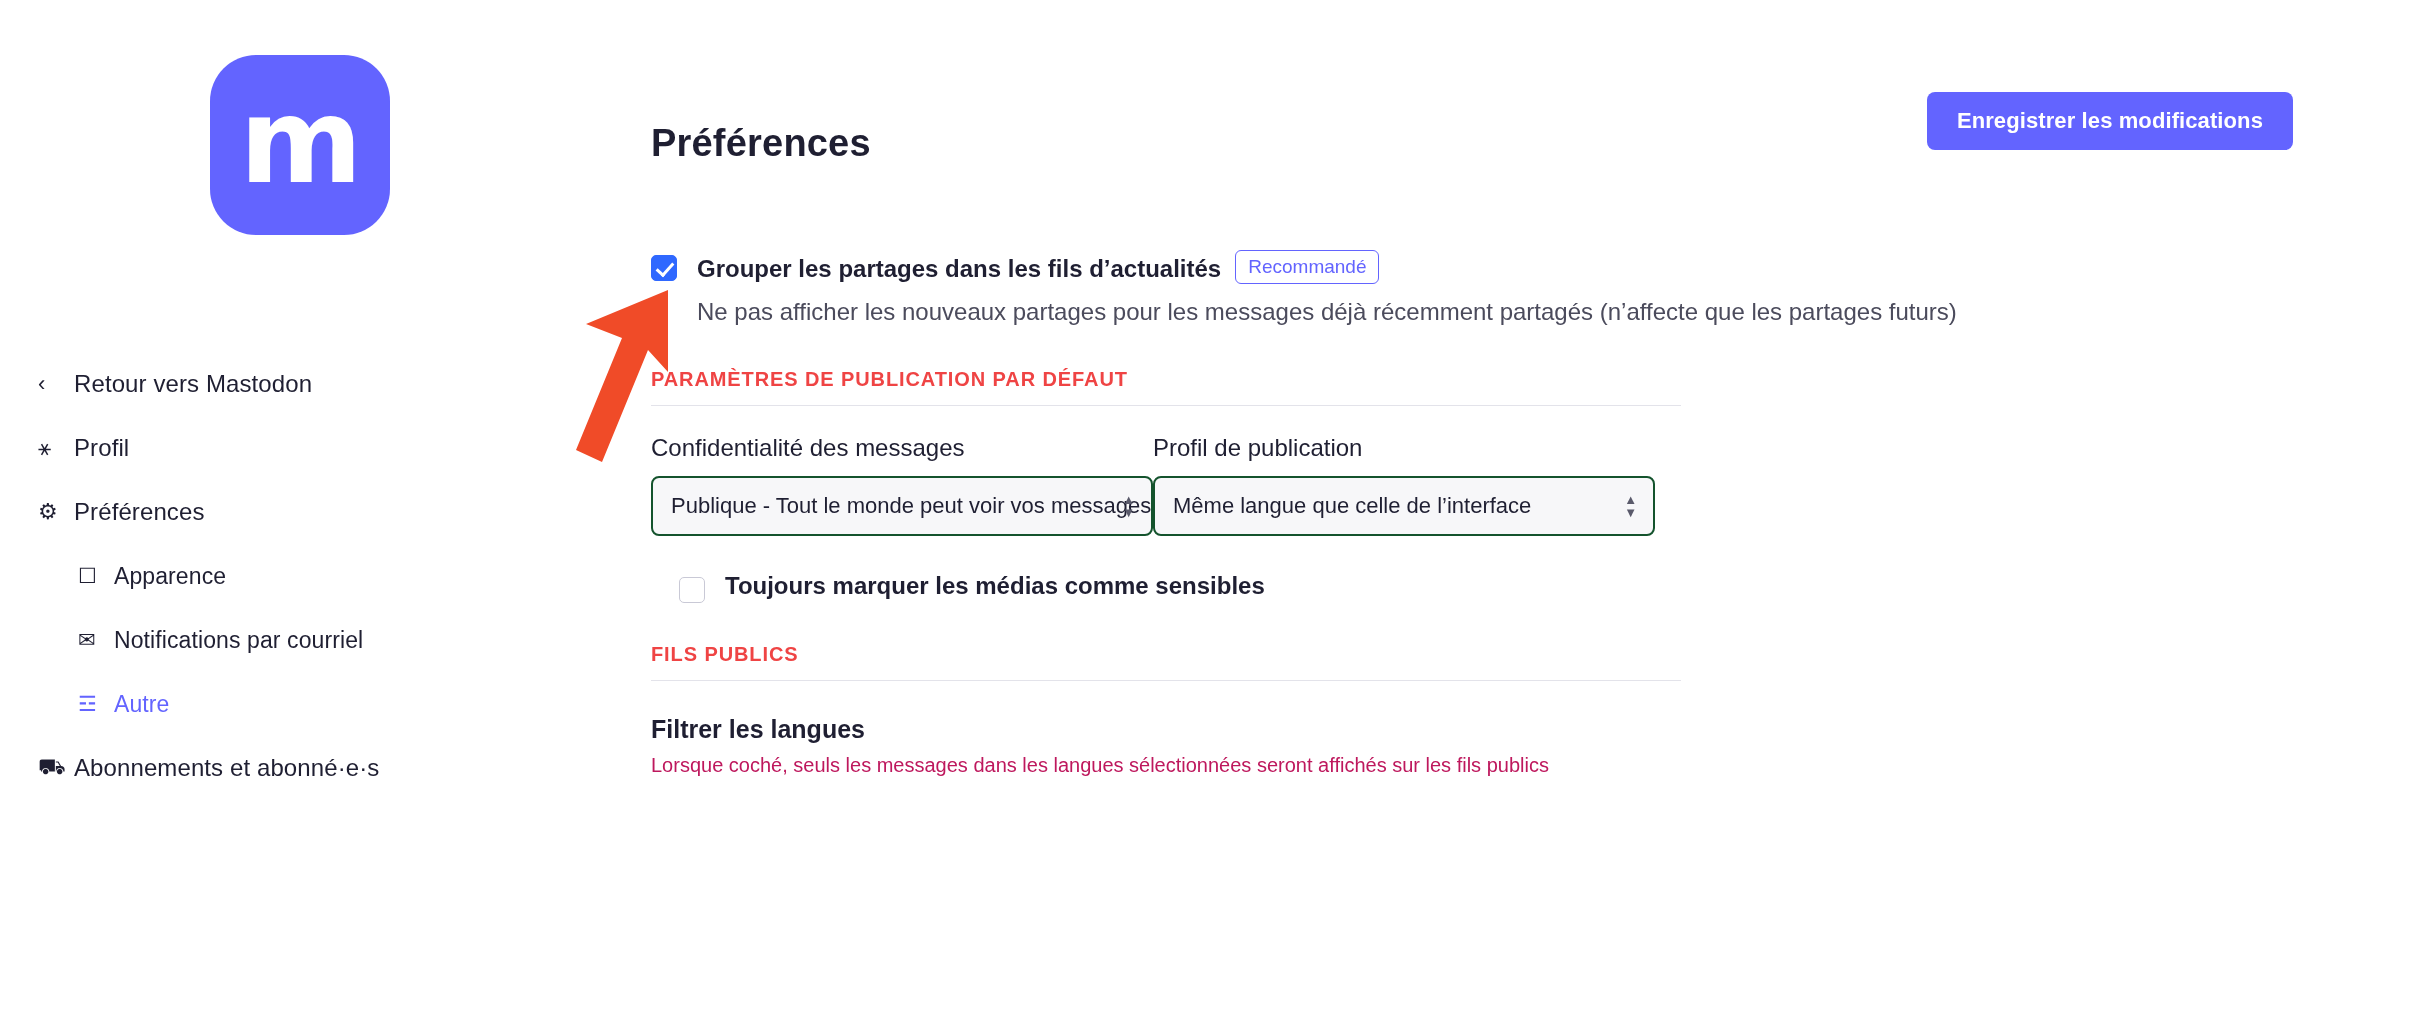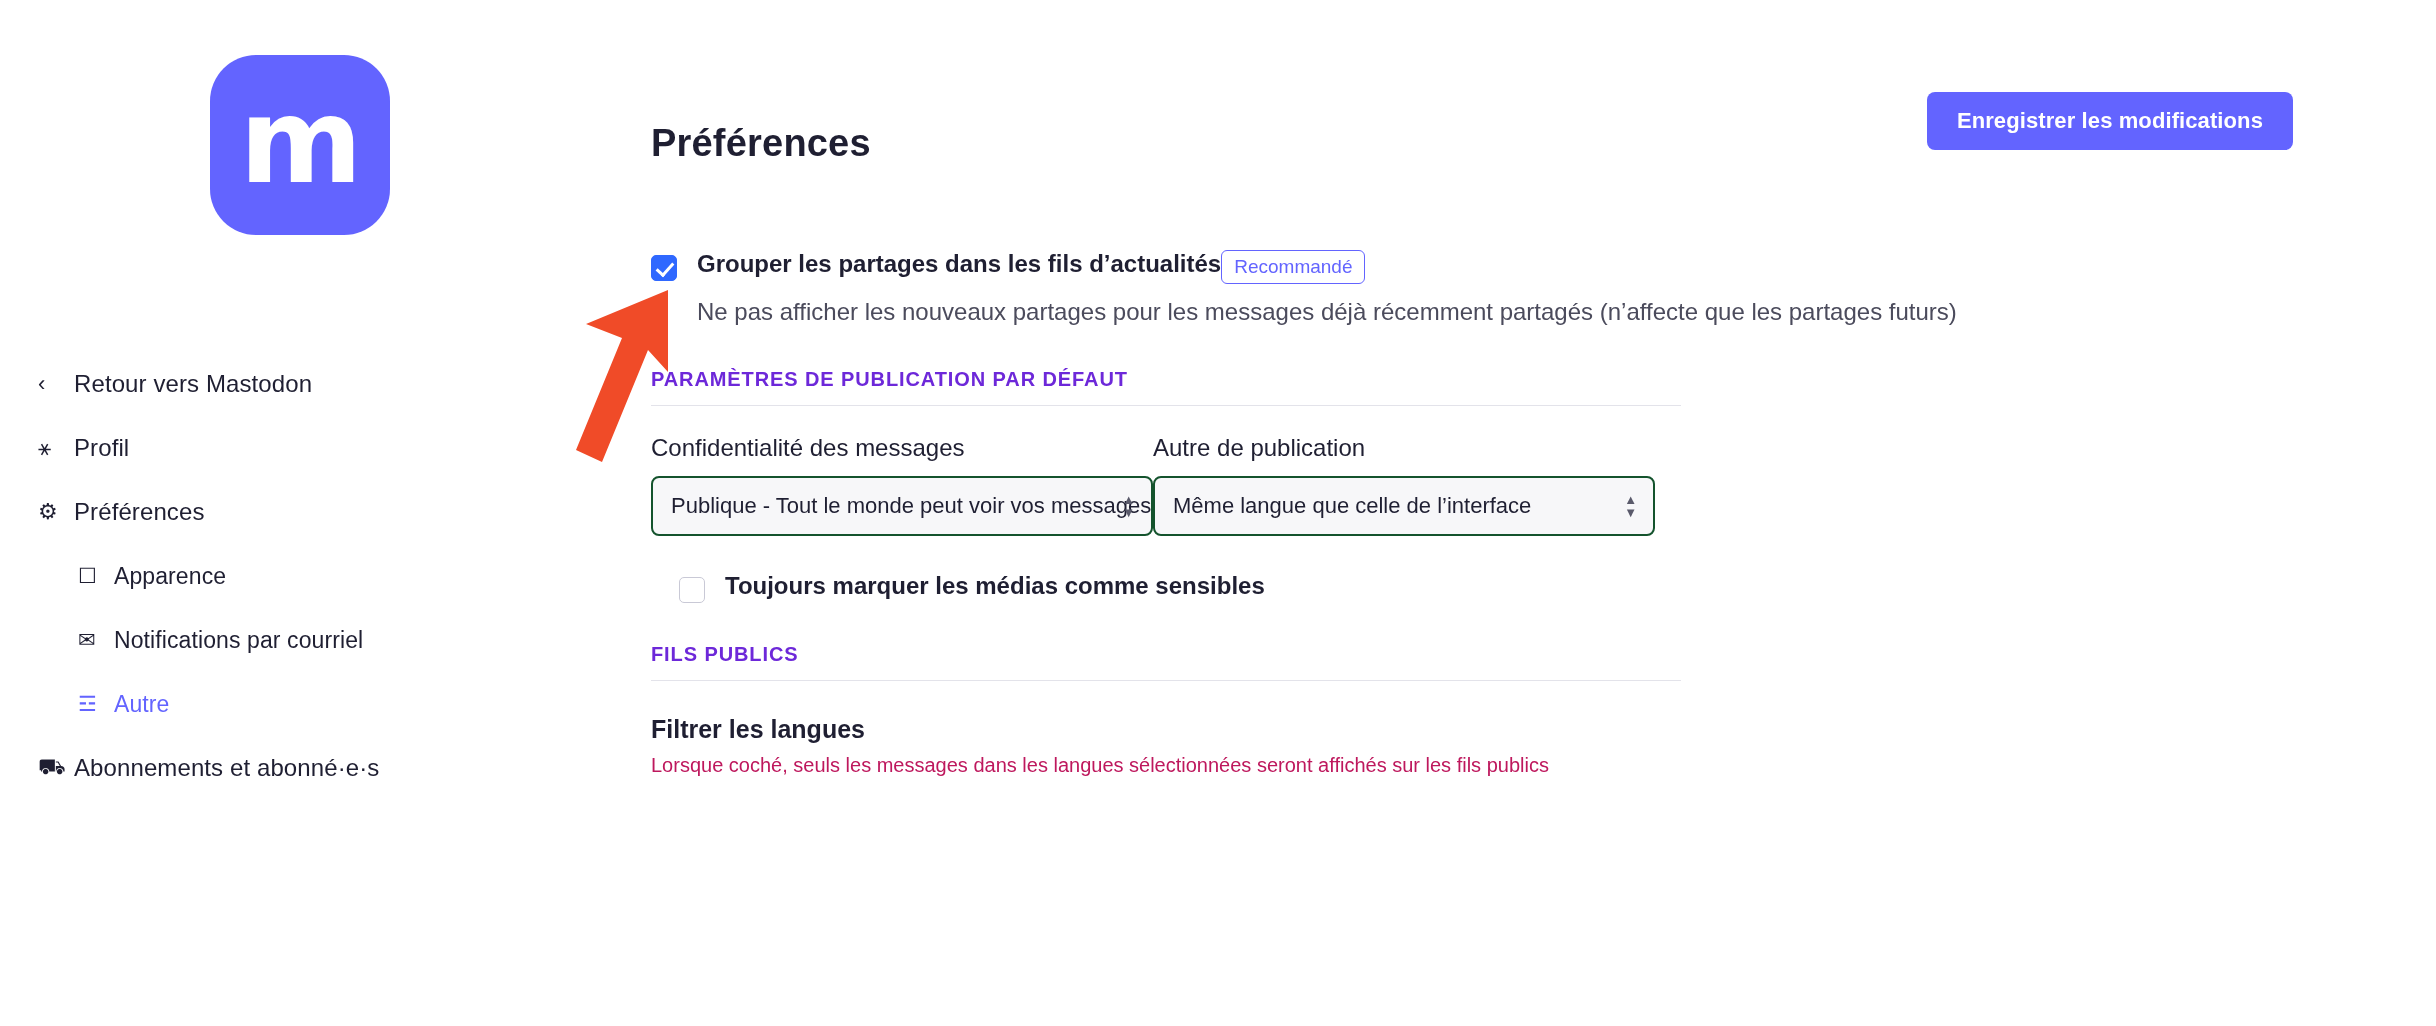--- a/index.html
+++ b/index.html
@@ -161,22 +161,22 @@
   }
   .cbox.unchecked {
     background: #ffffff;
     border: 1px solid #c9c9d6;
   }
   .check-label {
     font-size: 24px;
     font-weight: 700;
     color: #1f1f32;
     display: flex;
-    align-items: flex-start;
-    gap: 0;
+    align-items: flex-end;
+    gap: 14px;
     line-height: 1.2;
   }
   .badge {
     display: inline-flex;
     align-items: center;
     height: 34px;
     padding: 0 12px;
     border: 1px solid #6364ff;
     border-radius: 6px;
     color: #6364ff;
@@ -190,21 +190,21 @@
     margin-top: 12px;
     margin-left: 46px;
     line-height: 1.35;
   }
 
   .section-title {
     margin-top: 40px;
     font-size: 20px;
     font-weight: 700;
     letter-spacing: .9px;
-    color: #6d28d9;
+    color: #ef4444;
     text-transform: uppercase;
   }
   .divider {
     margin-top: 14px;
     border-bottom: 1px solid #e3e3ea;
     width: 1030px;
   }
 
   .fields-row {
     display: flex;
@@ -347,21 +347,21 @@
           <div class="select-box">
             <span>Publique - Tout le monde peut voir vos messages</span>
             <span class="stepper">
               <span>▲</span>
               <span>▼</span>
             </span>
           </div>
         </div>
 
         <div class="field">
-          <div class="field-label">Autre de publication</div>
+          <div class="field-label">Profil de publication</div>
           <div class="select-box">
             <span>Même langue que celle de l’interface</span>
             <span class="stepper">
               <span>▲</span>
               <span>▼</span>
             </span>
           </div>
         </div>
       </div>
 

